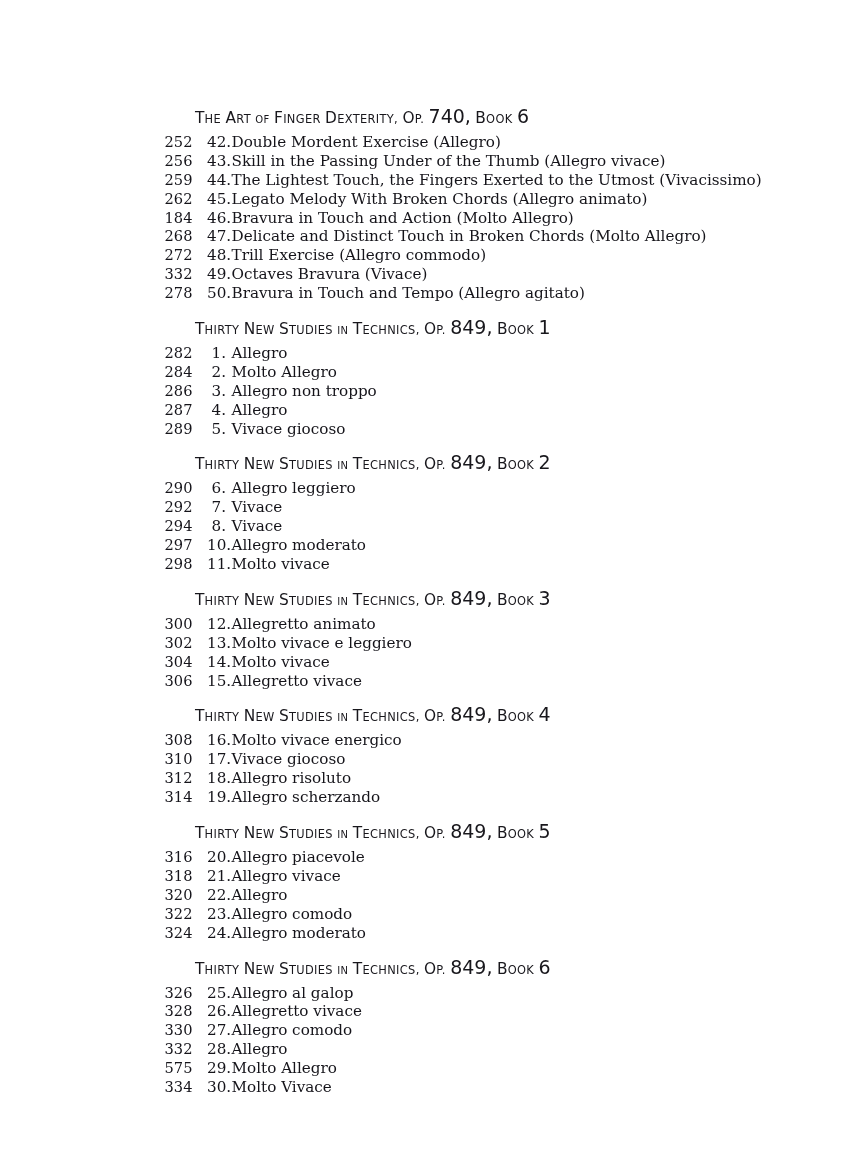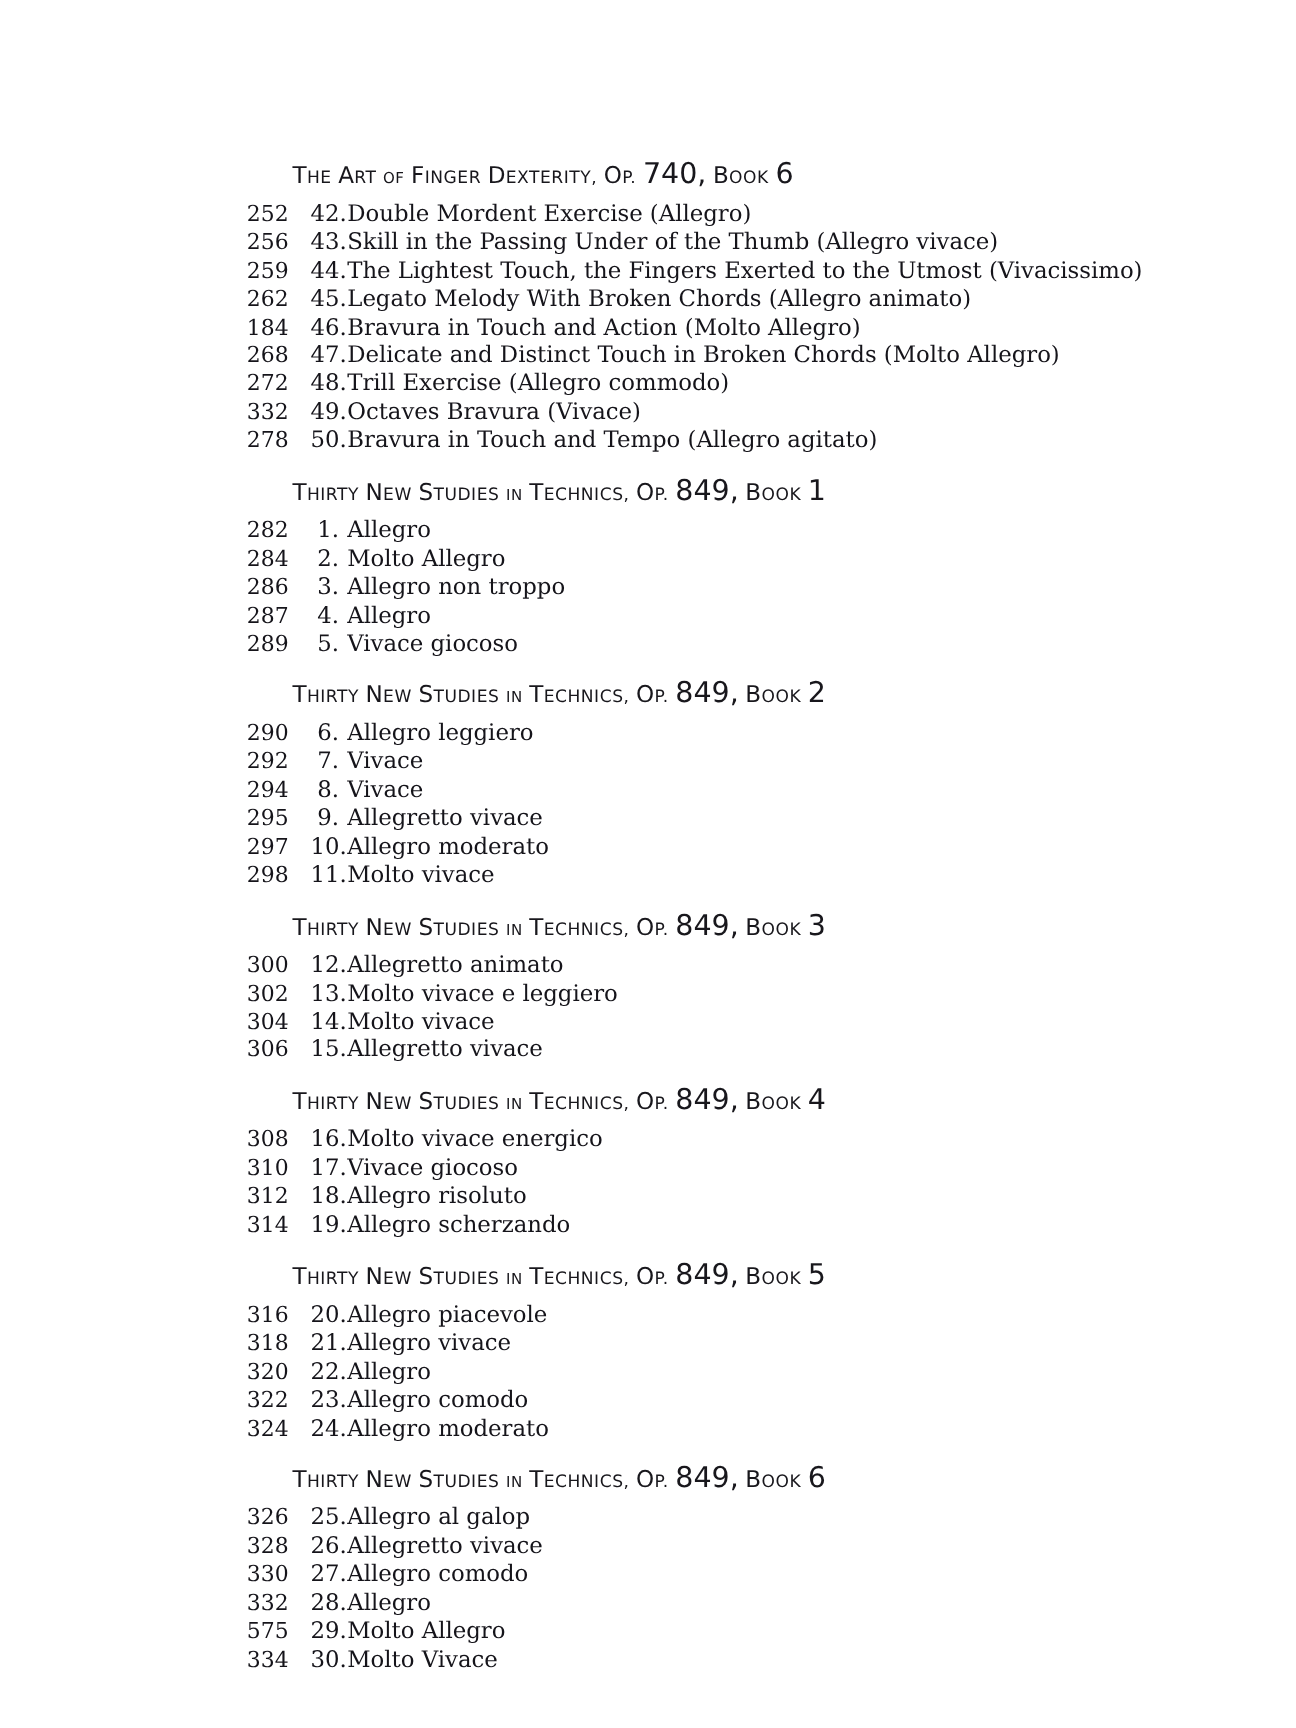--- a/index.html
+++ b/index.html
@@ -181,21 +181,20 @@
           <span class="sp"></span>
           <span class="w"><span class="cap">B</span><span class="sm">OOK</span></span>
           <span class="sp"></span>
           <span class="num">2</span>
         </div>
         <div class="gap-after-heading"></div>
         <ul class="entries">
           <li class="entry"><span class="pg">290</span><span class="idx">6.</span><span class="ttl">Allegro leggiero</span></li>
           <li class="entry"><span class="pg">292</span><span class="idx">7.</span><span class="ttl">Vivace</span></li>
           <li class="entry"><span class="pg">294</span><span class="idx">8.</span><span class="ttl">Vivace</span></li>
-          <li class="entry"><span class="pg">295</span><span class="idx">9.</span><span class="ttl">Allegretto vivace</span></li>
           <li class="entry"><span class="pg">297</span><span class="idx">10.</span><span class="ttl">Allegro moderato</span></li>
           <li class="entry"><span class="pg">298</span><span class="idx">11.</span><span class="ttl">Molto vivace</span></li>
         </ul>
       </div>
       <div class="section">
         <div class="gap-before-heading"></div>
         <div class="sec-heading">
           <span class="w"><span class="cap">T</span><span class="sm">HIRTY</span></span>
           <span class="sp"></span>
           <span class="w"><span class="cap">N</span><span class="sm">EW</span></span>

